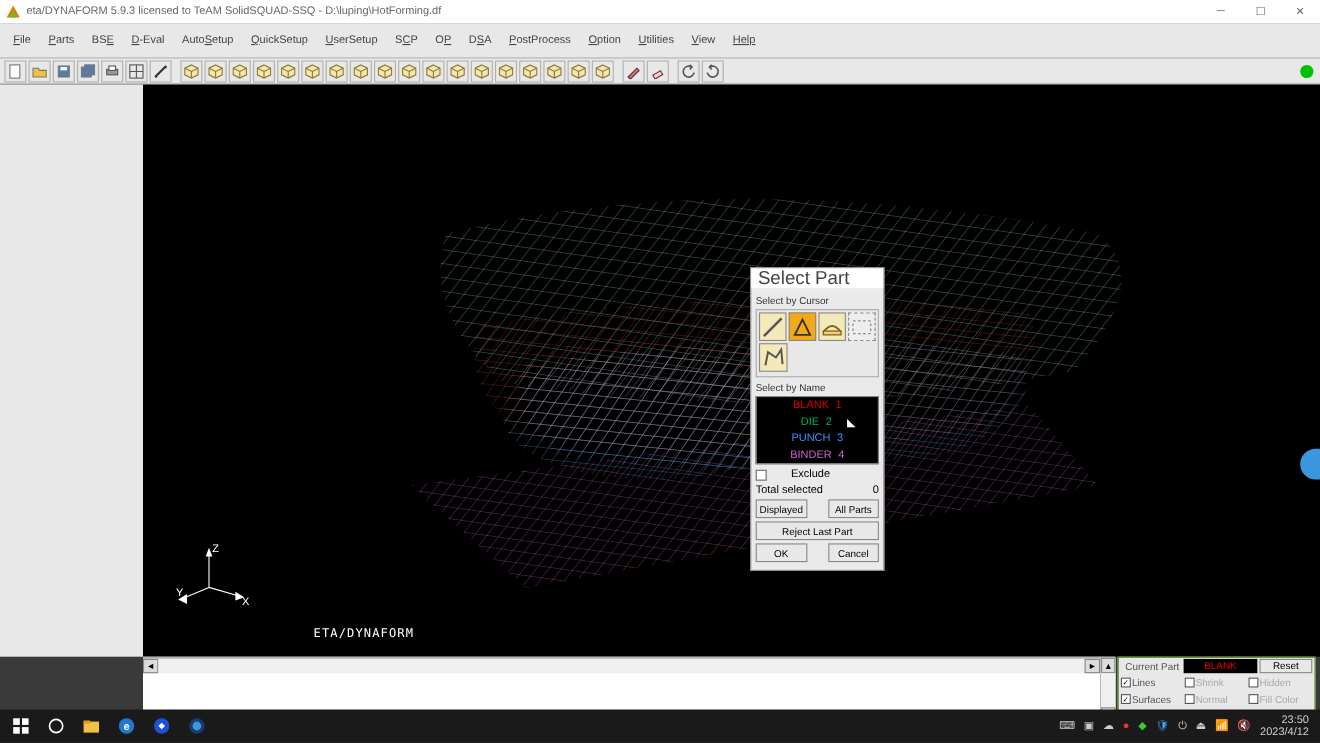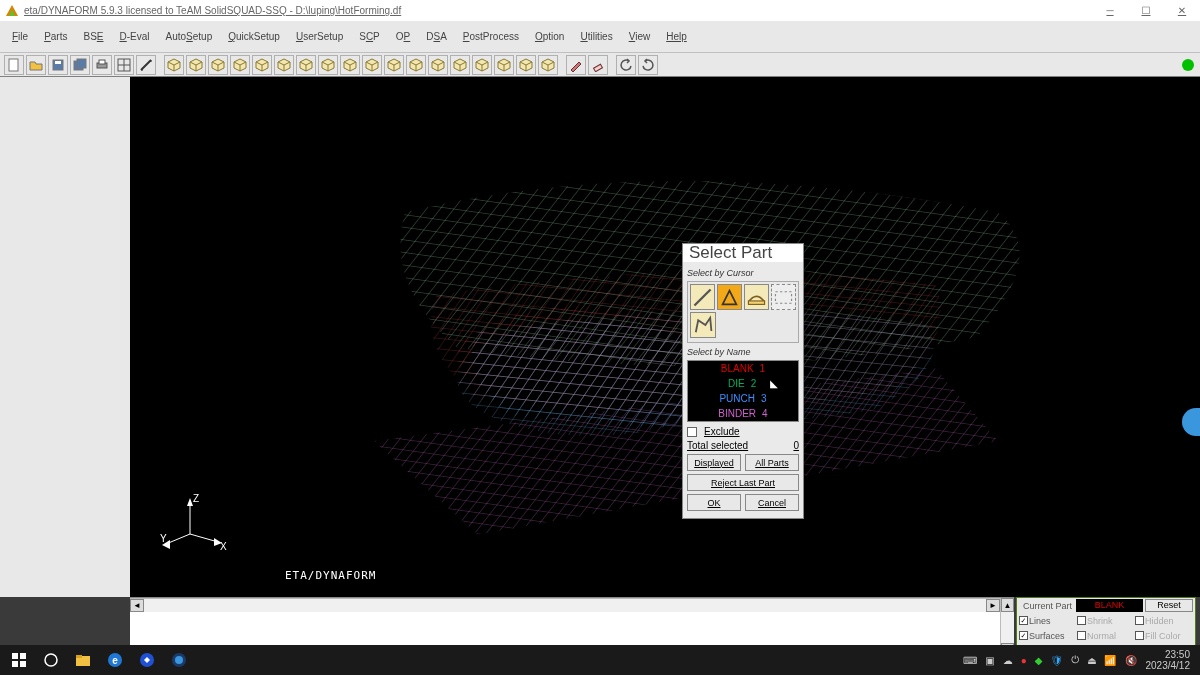--- a/index.html
+++ b/index.html
@@ -1,19 +1,19 @@
 <!DOCTYPE html>
 <html><head>
 <meta charset="utf-8">
 <style>
 * { margin: 0; padding: 0; box-sizing: border-box; font-family: "Segoe UI", Arial, sans-serif; font-size: 10px; }
 html, body { width: 1200px; height: 675px; overflow: hidden; background: #3a3a3a; }
 
 
-.titlebar { height: 21px; background: #ffffff; display: flex; align-items: center; padding-left: 4px; color: #666; text-decoration: underline; }
+.titlebar { height: 21px; background: #ffffff; display: flex; align-items: center; padding-left: 4px; color: #666; }
 .titlebar .icon { width: 16px; height: 16px; margin-right: 4px; display:inline-flex;align-items:center;justify-content:center; }
 .titlebar .spacer { flex: 1; }
 .titlebar .winbtn { width: 36px; height: 21px; display:flex;align-items:center;justify-content:center;color:#666; }
 
 
 .menubar { height: 32px; background: #e8e8e8; border-bottom: 1px solid #c0c0c0; display: flex; align-items: center; padding: 0 4px; }
 .menubar .menuitem { padding: 2px 8px; color: #444; }
 .menubar .menuitem .ul { text-decoration: underline; }
 .menubar .menuhelp { text-decoration: underline; }
 
@@ -27,30 +27,30 @@
 
 .mainwrap { position:relative; height: calc(100% - 21px - 20px - 24px - 60px - 30px); display:flex; }
 .gutter-left { width:130px; background:#e8e8e8; }
 .viewport { flex:1; background:#000; position:relative; overflow:hidden; }
 .watermark { position:absolute; left:155px; bottom:15px; color:#fff; font-family: monospace; font-size:11px; letter-spacing:1px;}
 
 
 .dialog { position:absolute; left:552px; top:166px; width:122px; background:#eaeaea; border:1px solid #888; box-shadow: 3px 3px 6px rgba(0,0,0,.4);}
 .dialog .dlg-title { height:18px; background:#fff; display:flex;align-items:center; padding:0 6px; font-size:17px; color:#444;}
 .dialog .dlg-body { padding:4px; }
-.dlg-group-label { font-size:9px; color:#333; margin:2px 0 3px 0;font-style:italic; }
+.dlg-group-label { font-size:9px; color:#333; margin:2px 0 3px 0; }
 .dlg-tool-grid { border:1px solid #aaa; padding:2px; background:#e8e8e8; margin-bottom:4px;}
 .dlg-tool-grid .row { display:flex; gap:2px; margin-bottom:2px; }
 .dlg-tool-grid .tool { width:26px; height:26px; border:1px solid #888; background:#f4e9b8; display:flex;align-items:center;justify-content:center; }
 .dlg-tool-grid .tool.sel { background:#f3a818; }
 .dlg-tool-grid .tool.dash { background:#eee; border:1px dashed #888; }
 .partlist { border:1px solid #888; background:#000; margin-bottom:4px;}
 .partlist .prow { height:15px; display:flex; align-items:center; justify-content:center; gap:6px; font-size:9px; cursor:default;}
 .partlist .prow span.id { color:inherit; }
-.dlg-row { display:flex; align-items:center; gap:4px; margin:3px 0;text-decoration:underline; }
+.dlg-row { display:flex; align-items:center; gap:19px; margin:3px 0; }
 .dlg-btn { flex:1; height:17px; border:1px solid #888; background:#e8e8e8; font-size:9px; display:flex;align-items:center;justify-content:center; }
 .dlg-check { width:10px;height:10px;border:1px solid #666;background:#fff;display:inline-block;margin-right:3px;}
 
 
 .console { height:60px; background:#fff; border-top:1px solid #888; position:relative; display:flex;}
 .console .text { flex:1; padding:2px 4px; font-size:10px; color:#000; font-family: Arial; line-height:1.0; overflow:hidden;}
 .console .scrollbar { width:14px; background:#e8e8e8; border-left:1px solid #bbb; display:flex;flex-direction:column;}
 .console .scrollbar .arr { height:14px; border:1px solid #888; background:#ddd; display:flex;align-items:center;justify-content:center;font-size:8px;}
 .console .scrollbar .track { flex:1; background:#f0f0f0;}
 .console .hscroll { height:14px; background:#e8e8e8; border-top:1px solid #bbb; display:flex;}

